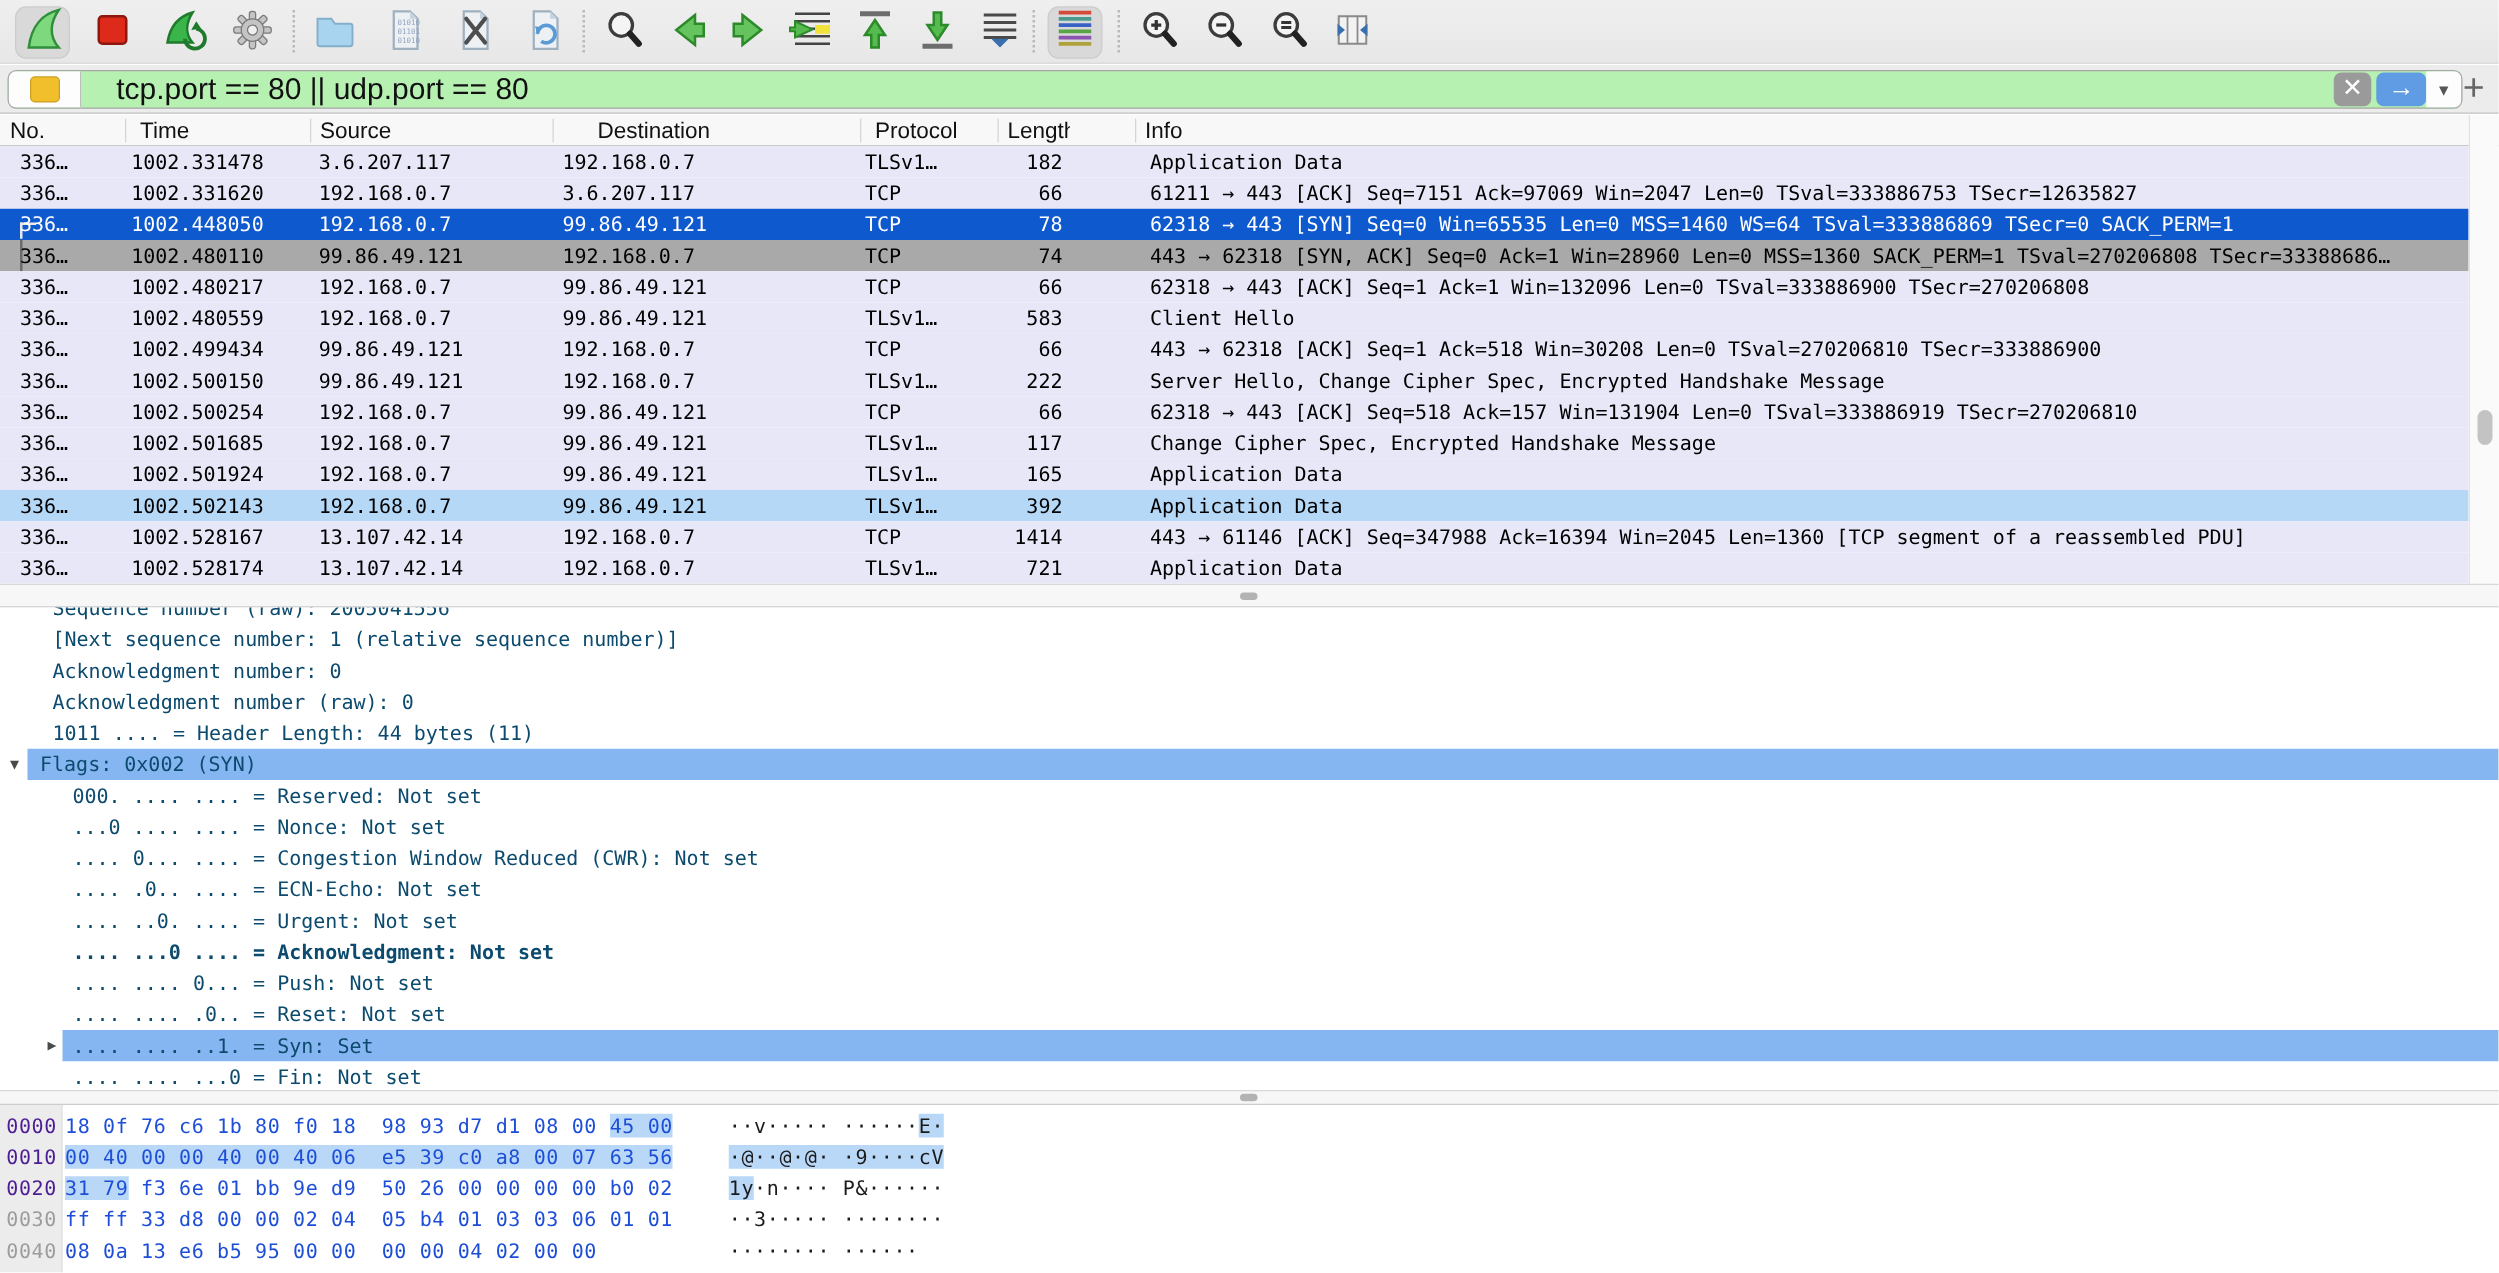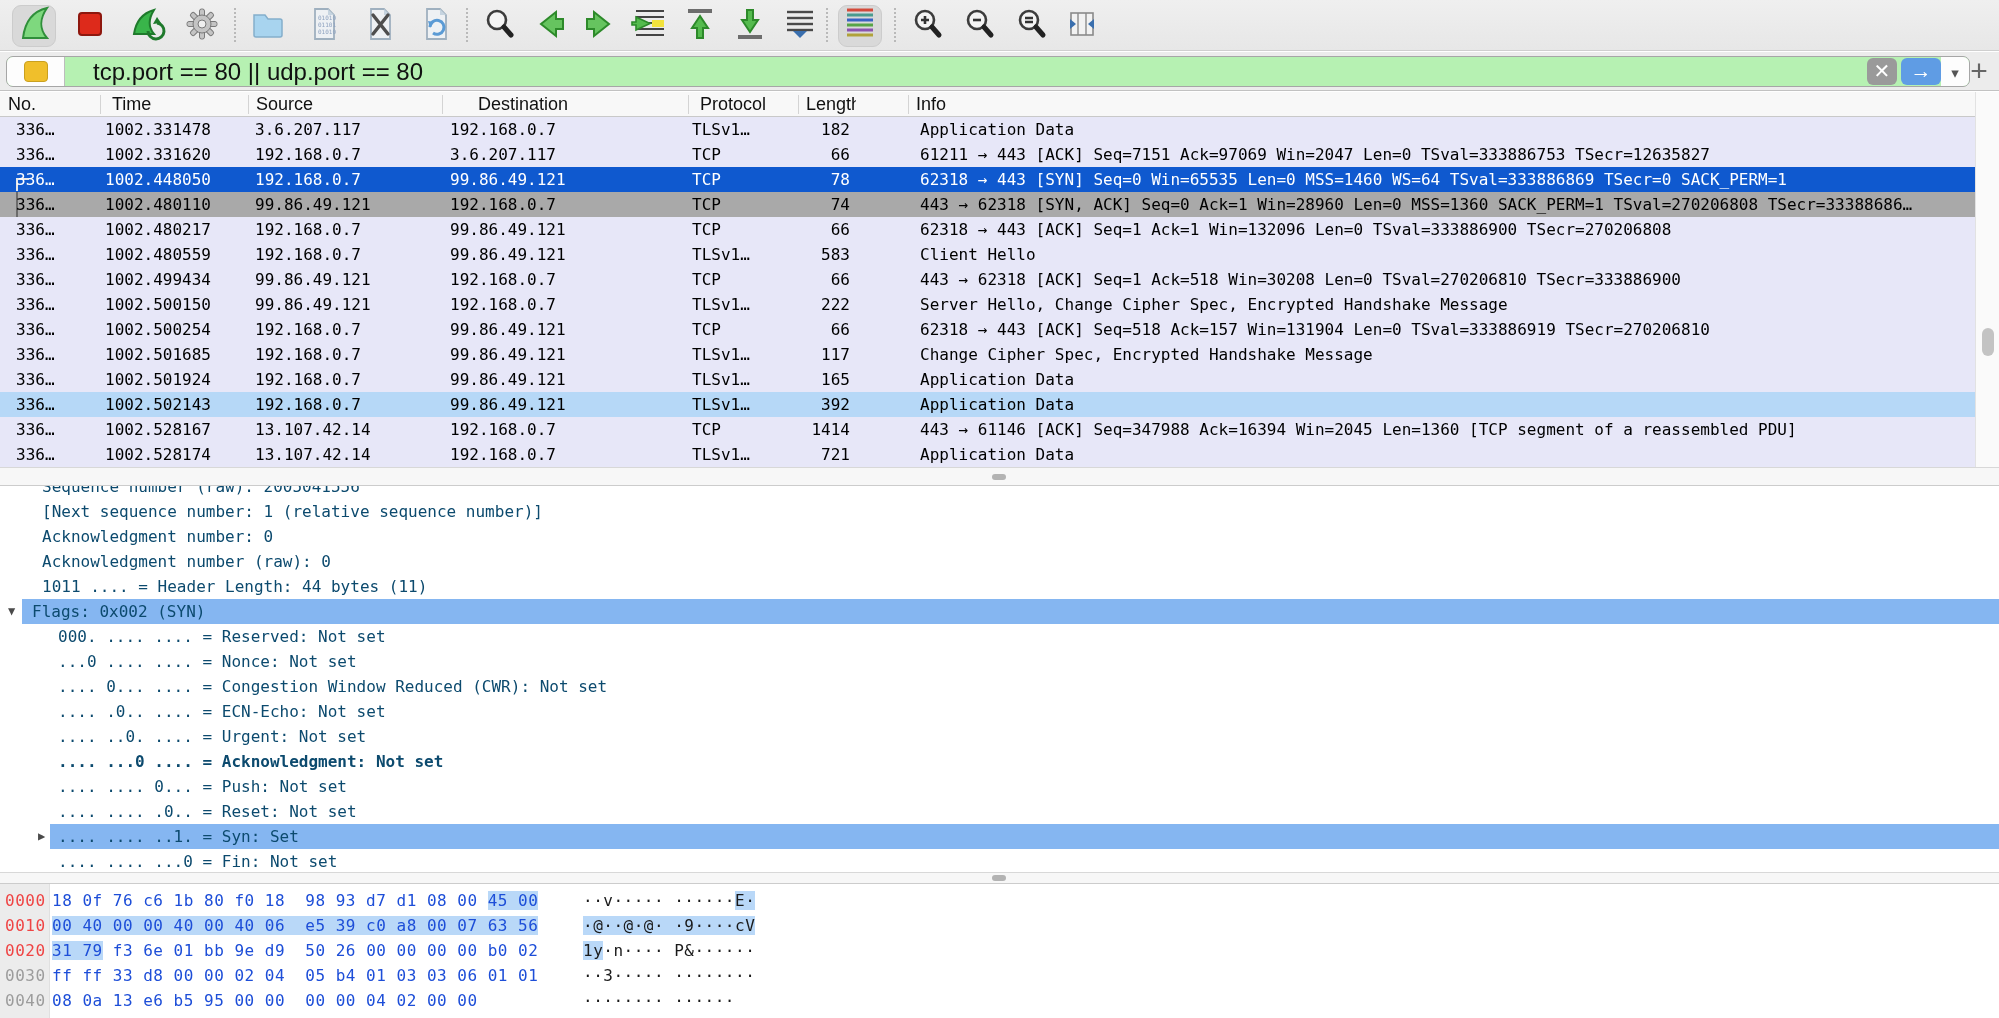--- a/index.html
+++ b/index.html
@@ -81,21 +81,21 @@
   
   #hexpane { position:absolute; left:0; top:884px; width:1999px; height:134px; background:#fff;
              overflow:visible; font-family:"DejaVu Sans Mono", monospace; font-size:16px; }
   #hex-gutter { position:absolute; left:0; top:0; width:50px; height:134px; background:#ececec;
                 border-right:1px solid #e0e0e0; }
   .hrow { position:absolute; left:0; width:1999px; height:25px; line-height:25px; white-space:pre; }
   .h-off { position:absolute; left:5px; letter-spacing:0.5px; }
   .h-hex { position:absolute; left:52px; letter-spacing:0.5px; color:#1d4ed8; }
   .h-asc { position:absolute; left:583px; letter-spacing:0.5px; color:#1a1a1a; }
   .hsel { background:#b9d8f8; }
-  .off-dark { color:#ef4444; } .off-dim { color:#9c9c9c; }
+  .off-dark { color:#4c1d95; } .off-dim { color:#9c9c9c; }
 </style>
 </head>
 <body>
 
 <div id="app">
   <div id="toolbar">
       <div class="tb-icon tb-pressed" style="left: 12px;">
         <span><svg width="40" height="40" viewBox="0 0 40 40">
             <path d="M9 34 C11 17 20 7 33 4 C26 14 25 25 33 34 Z" fill="#7ed87e" stroke="#2f8f3a" stroke-width="2"></path>
           </svg></span>

